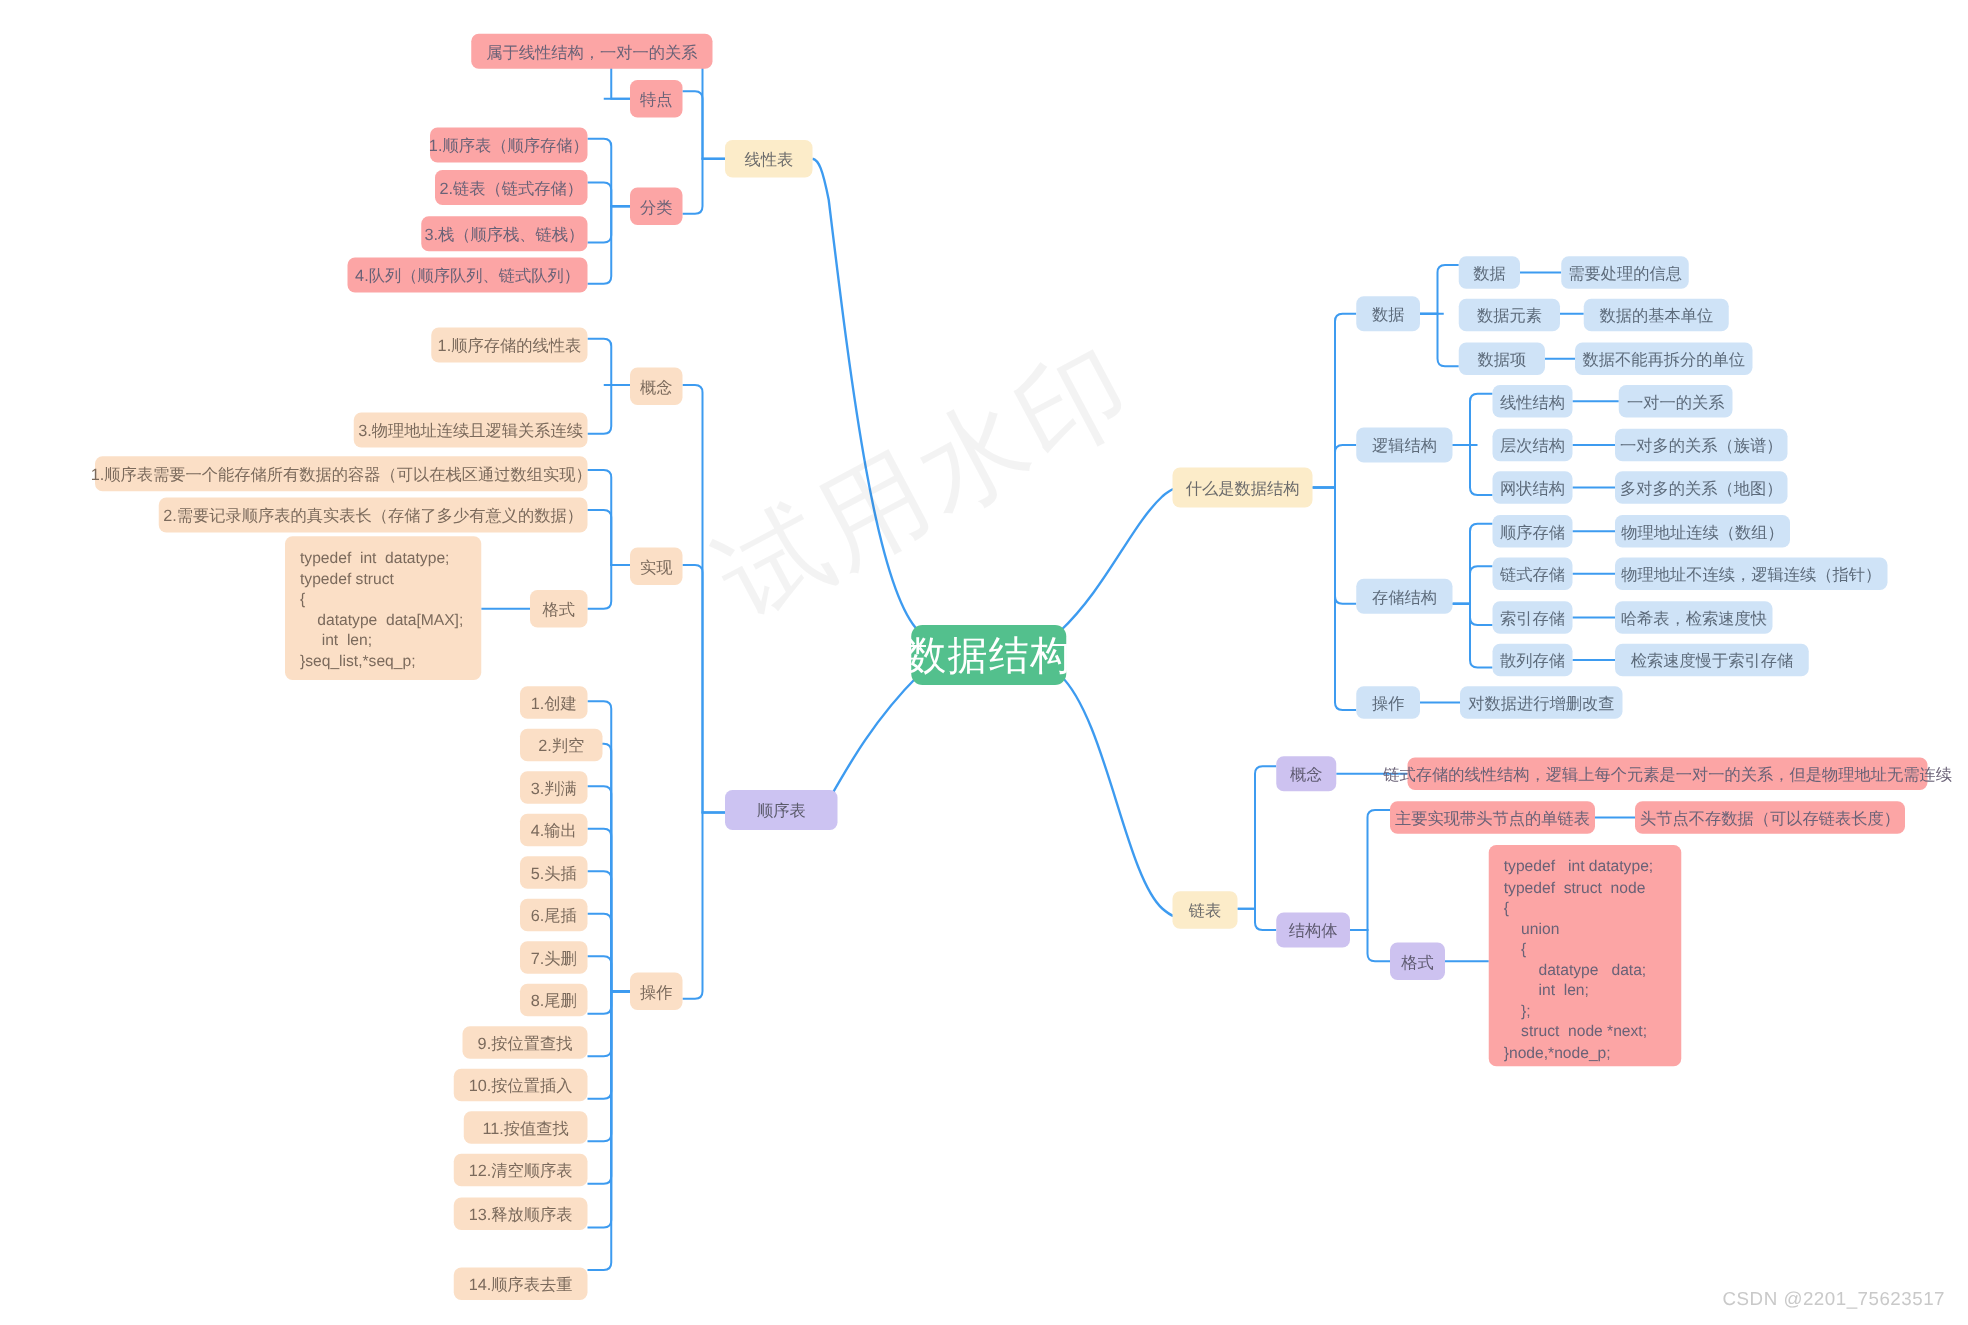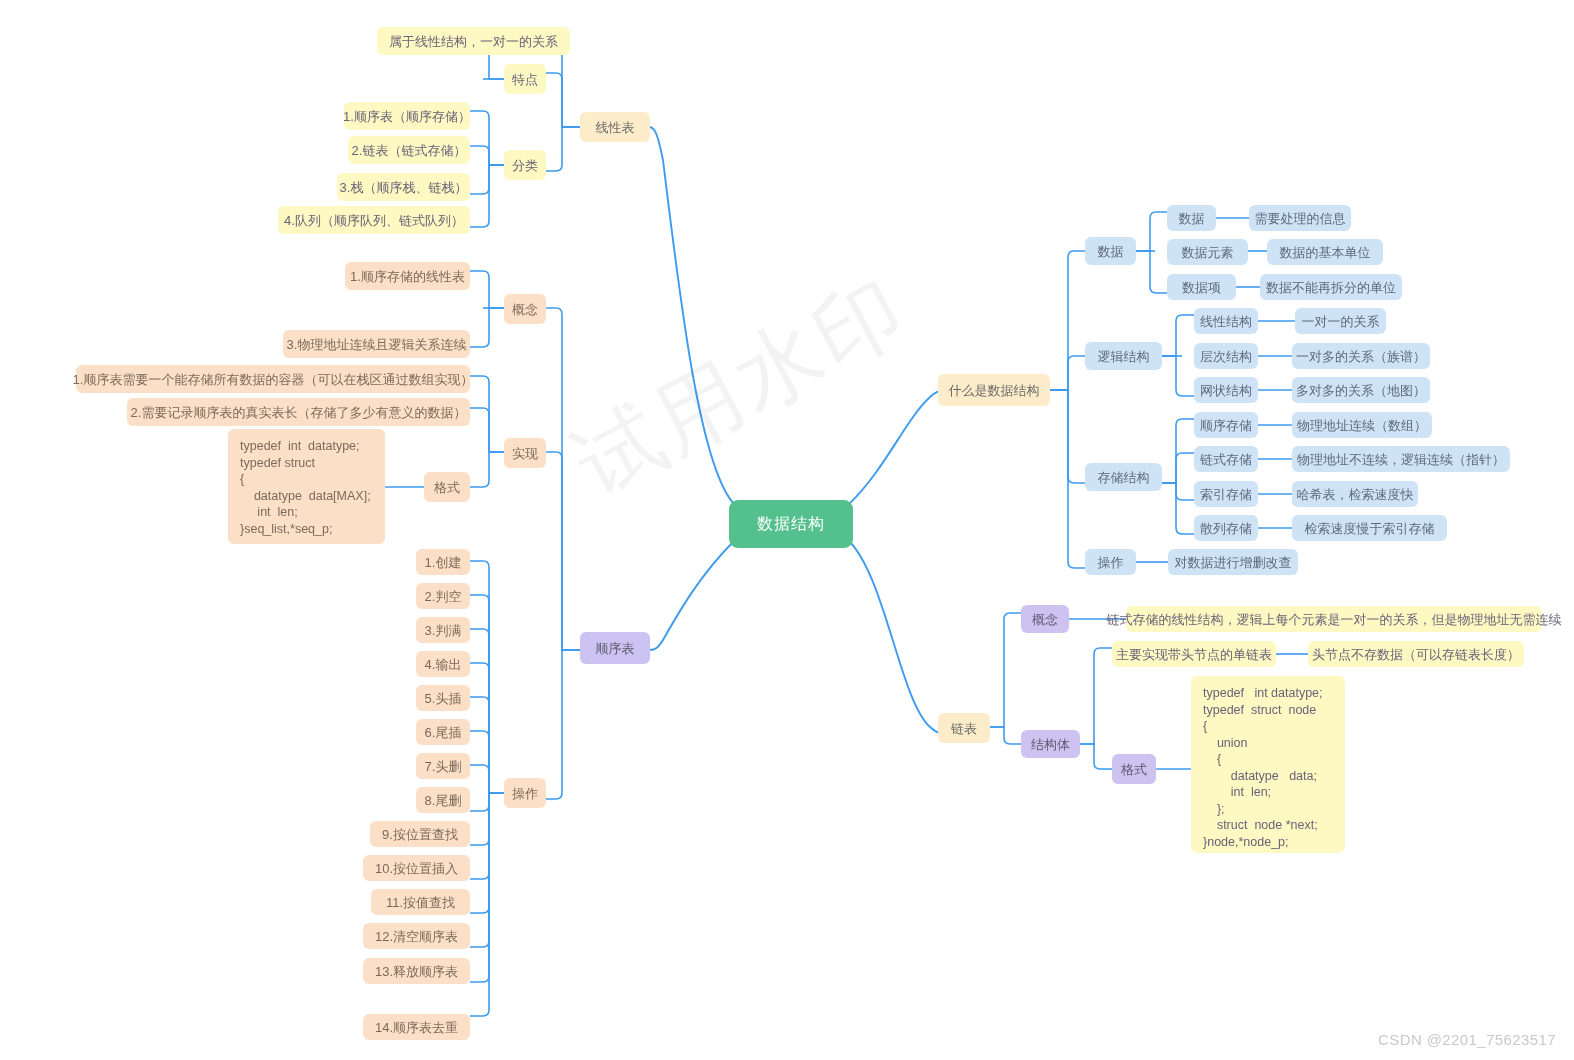--- a/index.html
+++ b/index.html
@@ -21,26 +21,26 @@
     font-size:13px;line-height:17px;
     white-space:nowrap;
     padding:4px 9px;
   }
   .node.multi{white-space:pre;text-align:left;justify-content:flex-start;align-items:flex-start;
     font-size:12.5px;line-height:16.5px;padding:9px 12px;}
 
   
   .root{
     background:#53c08d;color:#ffffff;border-radius:9px;
-    font-size:16px;line-height:34px;font-weight:normal;letter-spacing:1px;
+    font-size:32px;line-height:34px;font-weight:normal;letter-spacing:1px;
     padding:10px 20px;
   }
   .lvl1{background:#fcecc9;color:#6b6b6b;}
   .lvl1-purple{background:#ccc3f2;color:#5b5b6b;}
-  .purple{background:#fef9c3;color:#6a6277;}
+  .purple{background:#fca5a5;color:#6a6277;}
   .purple-d{background:#cdc2f0;color:#5e5a70;}
   .orange{background:#fbdfc6;color:#7b6a5c;}
   .blue{background:#cfe3f7;color:#5d6b7b;}
 
   
   .watermark{
     position:absolute;left:560px;top:430px;
     font-size:86px;line-height:92px;color:#000;opacity:0.045;
     transform:rotate(-28deg);transform-origin:left top;
     font-family:"Liberation Sans","DejaVu Sans",sans-serif;
@@ -156,41 +156,41 @@
 
   <div class="node purple" style="left:504px;top:64px;width:42px;height:30px;">特点</div>
   <div class="node purple" style="left:377px;top:27px;width:193px;height:28px;">属于线性结构，一对一的关系</div>
 
   <div class="node purple" style="left:504px;top:150px;width:42px;height:30px;">分类</div>
   <div class="node purple" style="left:344px;top:102px;width:126px;height:28px;">1.顺序表（顺序存储）</div>
   <div class="node purple" style="left:348px;top:136px;width:122px;height:28px;">2.链表（链式存储）</div>
   <div class="node purple" style="left:337px;top:173px;width:133px;height:28px;">3.栈（顺序栈、链栈）</div>
   <div class="node purple" style="left:278px;top:206px;width:192px;height:28px;">4.队列（顺序队列、链式队列）</div>
 
-  <div class="node lvl1-purple" style="left:580px;top:632px;width:70px;height:32px;">顺序表</div>
+  <div class="node lvl1-purple" style="left:580px;top:632px;width:90px;height:32px;">顺序表</div>
 
   <div class="node orange" style="left:504px;top:294px;width:42px;height:30px;">概念</div>
   <div class="node orange" style="left:345px;top:262px;width:125px;height:28px;">1.顺序存储的线性表</div>
   <div class="node orange" style="left:283px;top:330px;width:187px;height:28px;">3.物理地址连续且逻辑关系连续</div>
 
   <div class="node orange" style="left:504px;top:438px;width:42px;height:30px;">实现</div>
   <div class="node orange" style="left:76px;top:365px;width:394px;height:28px;">1.顺序表需要一个能存储所有数据的容器（可以在栈区通过数组实现）</div>
   <div class="node orange" style="left:127px;top:398px;width:343px;height:28px;">2.需要记录顺序表的真实表长（存储了多少有意义的数据）</div>
 
   <div class="node orange" style="left:424px;top:472px;width:46px;height:30px;">格式</div>
   <div class="node orange multi" style="left:228px;top:429px;width:157px;height:115px;">typedef  int  datatype;
 typedef struct
 {
     datatype  data[MAX];
      int  len;
 }seq_list,*seq_p;</div>
 
   <div class="node orange" style="left:504px;top:778px;width:42px;height:30px;">操作</div>
   <div class="node orange" style="left:416px;top:549px;width:54px;height:26px;">1.创建</div>
-  <div class="node orange" style="left:416px;top:583px;width:54px;height:26px;">2.判空</div>
+  <div class="node orange" style="left:416px;top:583px;width:66px;height:26px;">2.判空</div>
   <div class="node orange" style="left:416px;top:617px;width:54px;height:26px;">3.判满</div>
   <div class="node orange" style="left:416px;top:651px;width:54px;height:26px;">4.输出</div>
   <div class="node orange" style="left:416px;top:685px;width:54px;height:26px;">5.头插</div>
   <div class="node orange" style="left:416px;top:719px;width:54px;height:26px;">6.尾插</div>
   <div class="node orange" style="left:416px;top:753px;width:54px;height:26px;">7.头删</div>
   <div class="node orange" style="left:416px;top:787px;width:54px;height:26px;">8.尾删</div>
   <div class="node orange" style="left:370px;top:821px;width:100px;height:26px;">9.按位置查找</div>
   <div class="node orange" style="left:363px;top:855px;width:107px;height:26px;">10.按位置插入</div>
   <div class="node orange" style="left:371px;top:889px;width:99px;height:26px;">11.按值查找</div>
   <div class="node orange" style="left:363px;top:923px;width:107px;height:26px;">12.清空顺序表</div>

